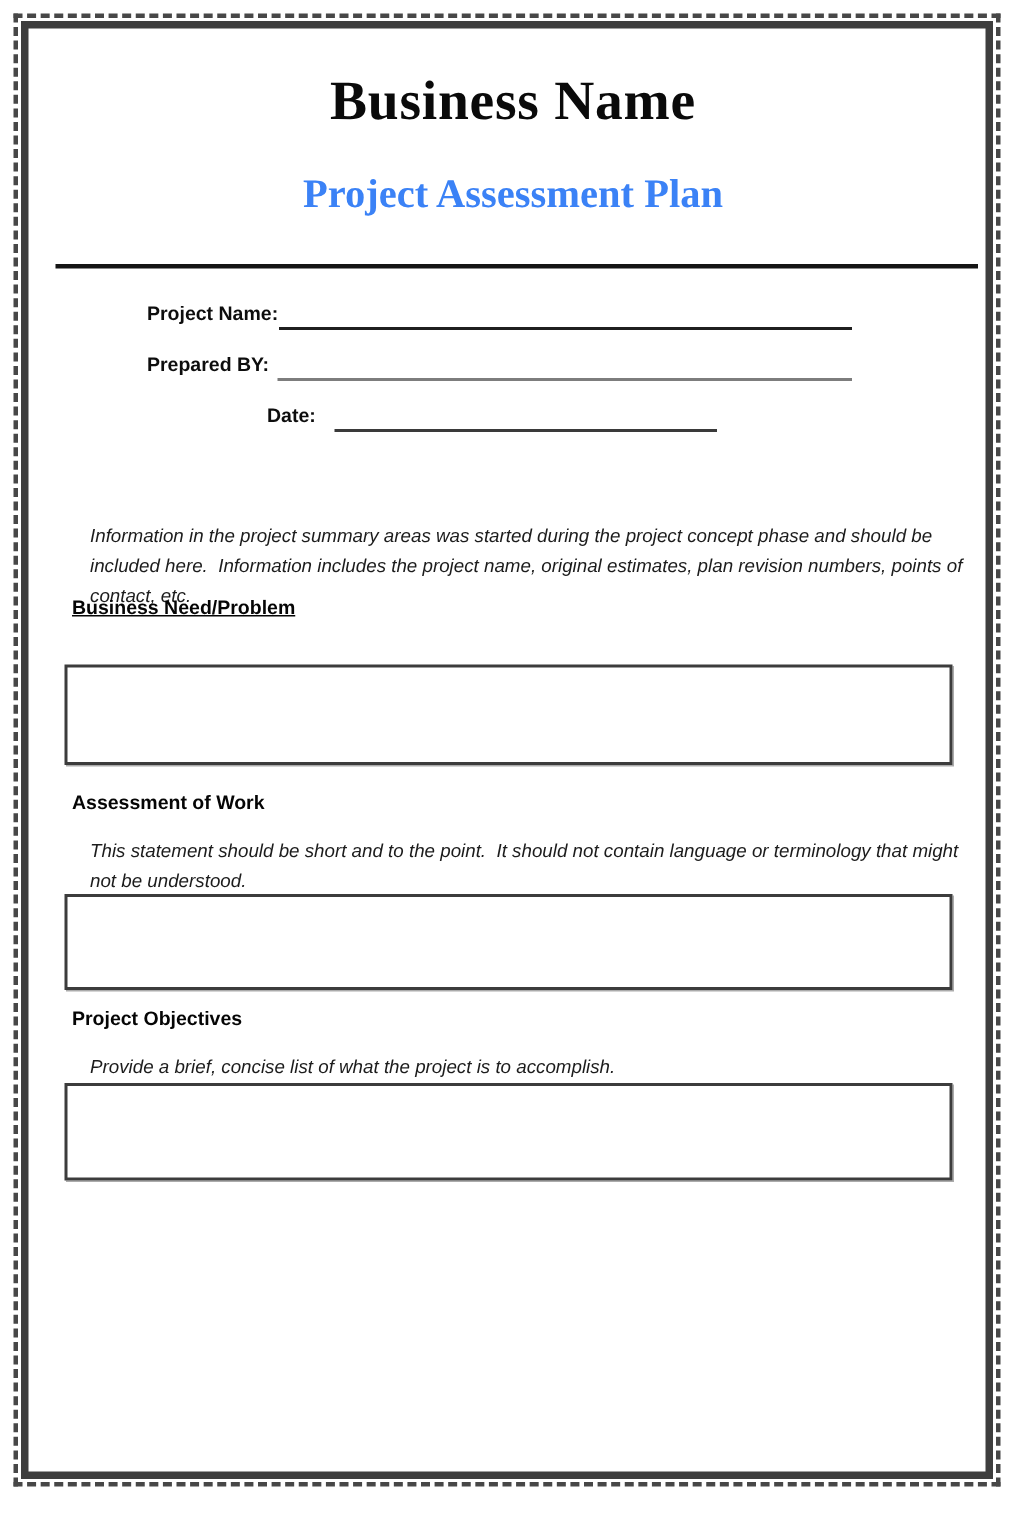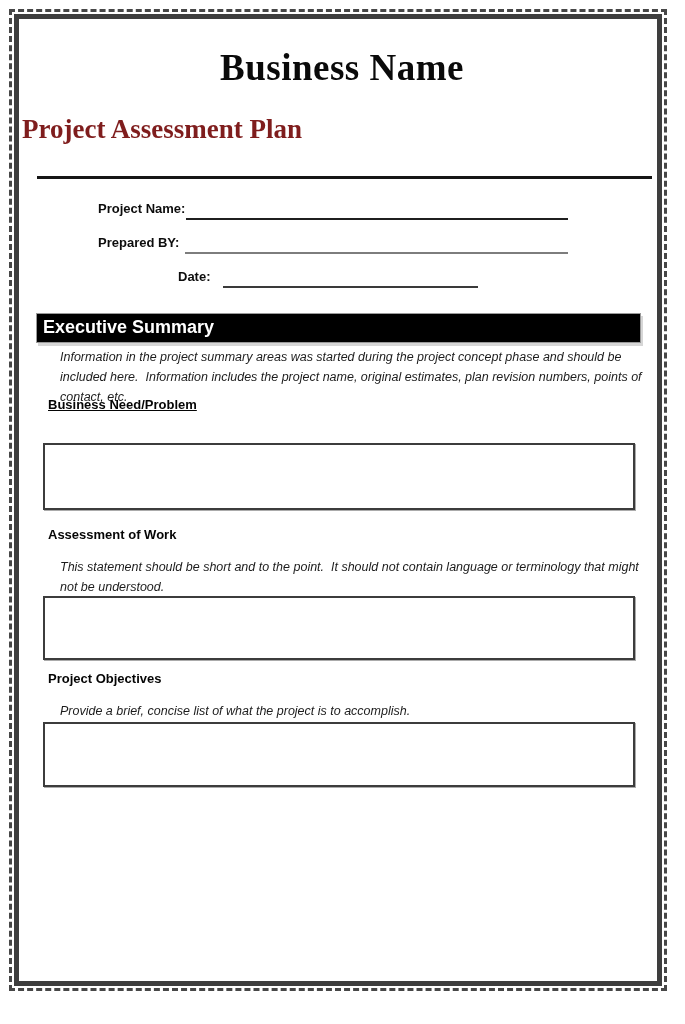--- a/index.html
+++ b/index.html
@@ -29,25 +29,25 @@
     text-align: center;
     font-family: "Liberation Serif", serif;
     font-weight: bold;
     font-size: 37px;
     color: #0a0a0a;
     letter-spacing: 0.5px;
   }
   .doc-subtitle {
     position: absolute;
     left: 22px; top: 114px; width: 640px;
-    text-align: left;
+    text-align: center;
     font-family: "Liberation Serif", serif;
     font-weight: bold;
     font-size: 27px;
-    color: #7f1d1d;
+    color: #3b82f6;
   }
   .title-divider {
     position: absolute;
     left: 37px; top: 176px;
     width: 615px; height: 3px;
     background: #151515;
   }
   .field-label {
     position: absolute;
     font-weight: bold;
@@ -130,23 +130,20 @@
 
   <span class="field-label f1">Project Name:</span>
   <span class="field-line f1"></span>
 
   <span class="field-label f2">Prepared BY:</span>
   <span class="field-line f2"></span>
 
   <span class="field-label f3">Date:</span>
   <span class="field-line f3"></span>
 
-  <div class="section-banner">
-    <span class="banner-label">Executive Summary</span>
-  </div>
 
   <div class="intro-text">Information in the project summary areas was started during the project concept phase and should be included here.  Information includes the project name, original estimates, plan revision numbers, points of contact, etc.</div>
 
   <div class="sub-heading h1">Business Need/Problem</div>
   <div class="entry-box b1"></div>
 
   <div class="sub-heading h2">Assessment of Work</div>
   <div class="prompt-text p2">This statement should be short and to the point.  It should not contain language or terminology that might not be understood.</div>
   <div class="entry-box b2"></div>
 

